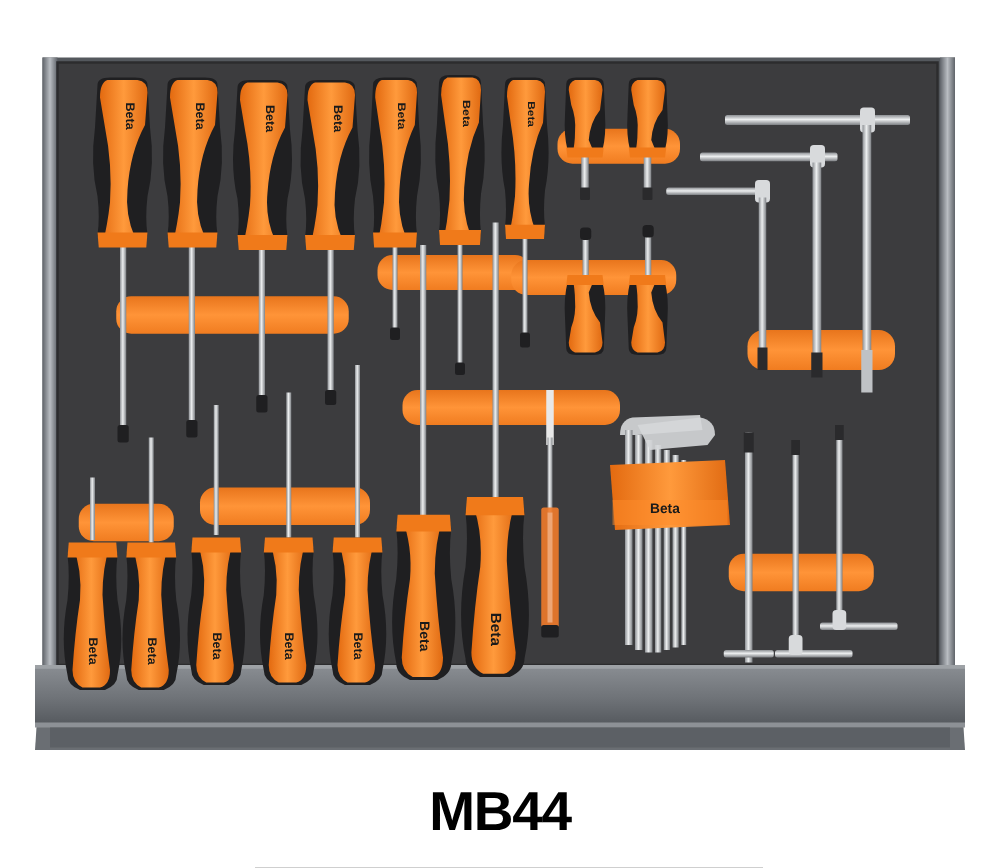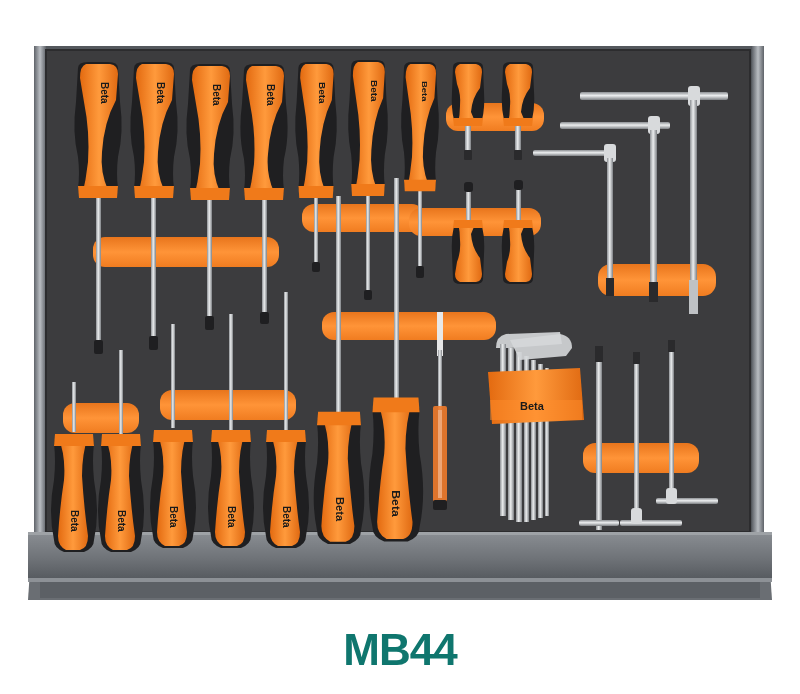--- a/index.html
+++ b/index.html
@@ -1,20 +1,20 @@
 <!DOCTYPE html>
 <html><head>
   <meta charset="utf-8">
   <style>
     html, body { margin: 0; padding: 0; background: #ffffff; }
     body { width: 800px; height: 694px; position: relative; overflow: hidden; font-family: "Liberation Sans", sans-serif; }
     .scene { position: absolute; left: 0; top: 0; width: 800px; height: 521px; }
     .caption {
       position: absolute; left: 0; width: 800px; top: 628px; text-align: center;
-      font-family: "Liberation Sans", sans-serif; font-weight: 700; font-size: 44px; color: #0f766e;
+      font-family: "Liberation Sans", sans-serif; font-weight: 700; font-size: 44px; color: #000000;
       letter-spacing: -1px; line-height: 1;
     }
   </style>
 </head>
 <body>
 
 <div class="scene">
   <svg width="800" height="694" viewBox="0 0 800 694" xmlns="http://www.w3.org/2000/svg">
     <defs>
       <linearGradient id="frameSide" x1="0" x2="1" y1="0" y2="0">

